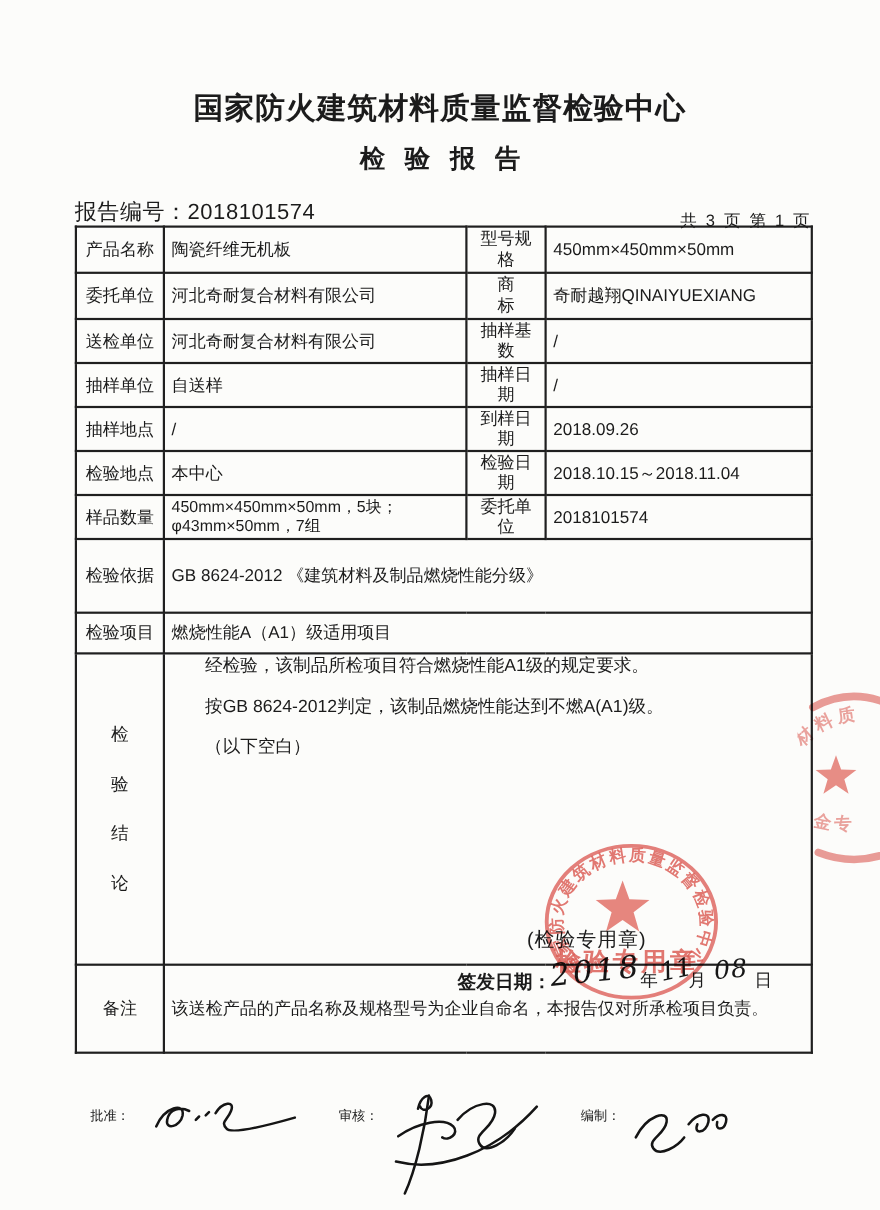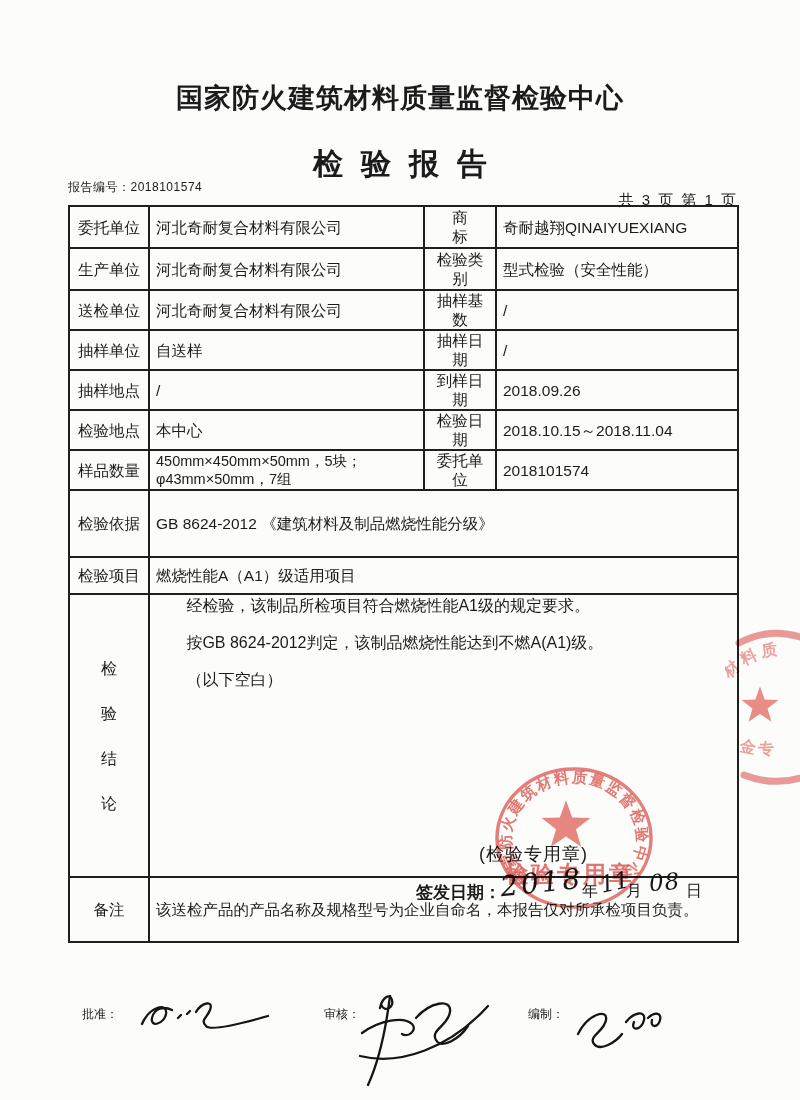--- a/index.html
+++ b/index.html
@@ -8,38 +8,38 @@
     background:#fcfcfa;color:#1b1b1b;
     font-family:"Liberation Sans","DejaVu Sans",sans-serif;
   }
   .abs{position:absolute;}
   
   .org-title{
     left:0;top:80px;width:800px;text-align:center;
     font-size:27px;font-weight:bold;letter-spacing:1px;
   }
   .report-title{
-    left:0;top:144px;width:800px;text-align:center;
-    font-size:30px;font-weight:bold;letter-spacing:18px;text-indent:18px;
-  }
-  .report-no-line{left:68px;top:179px;font-size:12px;letter-spacing:.5px;}
+    left:0;top:129px;width:800px;text-align:center;
+    font-size:23px;font-weight:bold;letter-spacing:18px;text-indent:18px;
+  }
+  .report-no-line{left:68px;top:179px;font-size:20px;letter-spacing:.5px;}
   .page-info{right:62px;top:179px;font-size:15px;letter-spacing:2px;margin-top:12px;}
   
   table.report{
     position:absolute;left:68px;top:205px;width:669px;
     border-collapse:collapse;table-layout:fixed;
   }
   table.report td{
     border:2px solid #1f1f1f;font-size:15.5px;color:#1b1b1b;
     padding:0 6px;overflow:hidden;line-height:19px;
   }
   td.lbl{text-align:center;padding:0 2px;font-size:16px;}
   tr.r-a{height:42px;} tr.r-b{height:38px;margin-left:24px;} tr.r-c{height:40px;}
   tr.r-basis{height:67px;} tr.r-items{height:37px;}
-  tr.r-concl{height:283px;} tr.r-remark{height:65px;}
+  tr.r-concl{height:283px;} tr.r-remark{height:80px;}
   td.concl-lbl-cell{vertical-align:middle;}
   .concl-lbl{display:flex;flex-direction:column;align-items:center;gap:26px;font-size:16px;}
   td.concl-val{vertical-align:top;padding:18px 18px 0 22px;}
   .concl-p{margin:0 0 16px 0;text-indent:1.9em;font-size:16px;line-height:21px;}
   
   .stamp-note{left:479px;top:842px;font-size:18px;letter-spacing:1px;}
   .sign-date-label{left:416px;top:881px;font-size:17px;font-weight:700;}
   .hand{font-family:"DejaVu Serif","Liberation Serif",serif;font-style:italic;color:#161616;}
   .hand-year{left:500px;top:866px;font-size:28px;transform:rotate(-6deg);letter-spacing:3px;}
   .date-unit{font-size:16px;}
@@ -53,52 +53,52 @@
   .stamp-edge{left:725px;top:615px;mix-blend-mode:multiply;opacity:.8;}
   .stamp-ring{fill:none;stroke:#da453d;stroke-width:3.5;opacity:.8;}
   .ring-text{fill:#da453d;font-size:15px;font-weight:bold;letter-spacing:2px;opacity:.85;}
   .stamp-fill{fill:#dd4f45;opacity:.8;}
   .stamp-bottom-text{fill:#d8423a;font-size:23px;font-weight:bold;letter-spacing:3px;opacity:.85;}
   .edge-band{fill:none;stroke:#dc5048;stroke-width:7;opacity:.7;stroke-linecap:round;}
   .edge-text{fill:#dc5048;font-size:16px;font-weight:bold;opacity:.65;letter-spacing:4px;}
   
   .sig-label{font-size:12px;font-weight:500;}
   .lab-approve{left:82px;top:1006px;}
-  .lab-review{left:324px;top:1006px;text-align:right;}
+  .lab-review{left:308px;top:1006px;text-align:right;}
   .lab-prepare{left:528px;top:1006px;}
   .sig-svg{left:60px;top:978px;}
   .sig-path{fill:none;stroke:#151515;stroke-width:2.3;stroke-linecap:round;stroke-linejoin:round;}
 </style>
 </head>
 <body>
 
 <div class="abs org-title">国家防火建筑材料质量监督检验中心</div>
 <div class="abs report-title">检验报告</div>
 <div class="abs report-no-line"><span>报告编号：</span><span>2018101574</span></div>
 <div class="abs page-info">共 3 页 第 1 页</div>
 
 <table class="report">
   <colgroup>
       <col style="width:80px">
       <col style="width:275px">
       <col style="width:72px">
       <col style="width:242px">
     </colgroup>
   <tbody>
+      <tr class="r-a">
+    <td class="lbl">产品名称</td>
+    <td>陶瓷纤维无机板</td>
+    <td class="lbl">型号规格</td>
+    <td>450mm×450mm×50mm</td>
+  </tr>
   <tr class="r-a">
     <td class="lbl">委托单位</td>
     <td>河北奇耐复合材料有限公司</td>
     <td class="lbl">商　　标</td>
     <td>奇耐越翔QINAIYUEXIANG</td>
-  </tr>
-  <tr class="r-a">
-    <td class="lbl">生产单位</td>
-    <td>河北奇耐复合材料有限公司</td>
-    <td class="lbl">检验类别</td>
-    <td>型式检验（安全性能）</td>
   </tr>
   <tr class="r-b">
     <td class="lbl">送检单位</td>
     <td>河北奇耐复合材料有限公司</td>
     <td class="lbl">抽样基数</td>
     <td>/</td>
   </tr>
   <tr class="r-b">
     <td class="lbl">抽样单位</td>
     <td>自送样</td>

